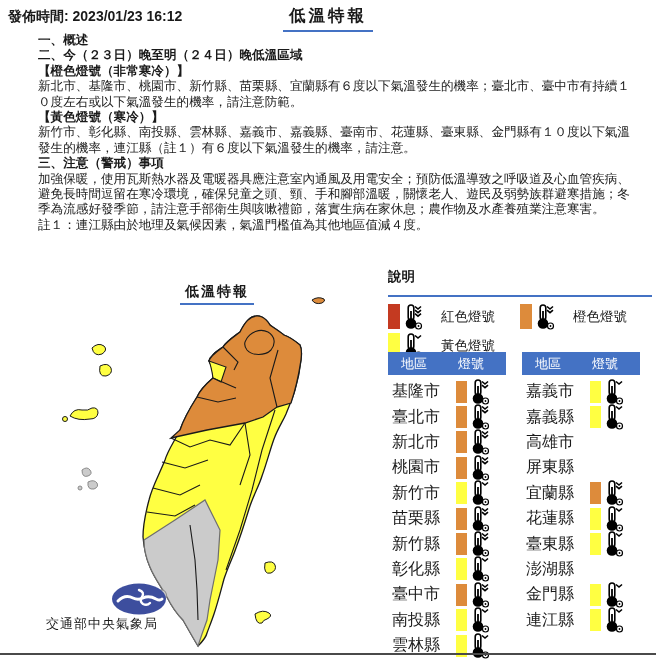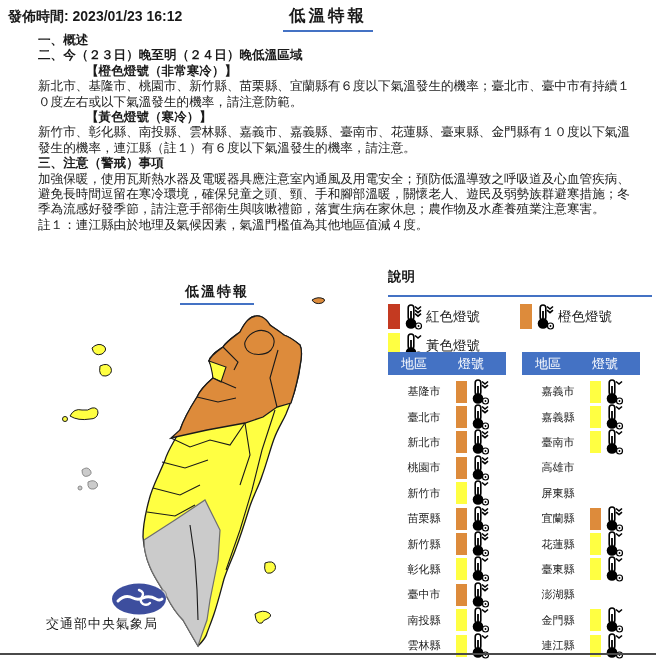--- a/index.html
+++ b/index.html
@@ -10,47 +10,47 @@
   
   .publish-time{position:absolute;left:8px;top:8px;font-size:14px;font-weight:bold;}
   .report-title{
     position:absolute;left:50%;top:5px;transform:translateX(-50%);
     font-size:16.5px;font-weight:bold;letter-spacing:3px;
     border-bottom:2px solid var(--blue);padding:0 6px 3px 6px;
   }
   
   .text-block{position:absolute;left:38px;top:33px;width:604px;font-size:12.6px;line-height:15.4px;}
   .text-block .heading{font-weight:bold;}
-  .text-block .subheading{font-weight:bold;margin-left:48px;}
+  .text-block .subheading{font-weight:bold;}
   
   .map-panel{position:absolute;left:40px;top:282px;width:330px;height:374px;}
   .map-title{
     position:absolute;left:140px;top:1px;font-size:14px;font-weight:bold;letter-spacing:2px;
     border-bottom:2px solid var(--blue);padding:0 5px 2px 5px;white-space:nowrap;
   }
   .map-svg{position:absolute;left:0;top:8px;}
   .agency-logo{position:absolute;left:70px;top:300px;}
   .agency-name{position:absolute;left:6px;top:333px;font-size:13px;letter-spacing:1px;}
   
   .legend-panel{position:absolute;left:388px;top:268px;width:264px;}
   .legend-title{font-size:13.5px;font-weight:bold;border-bottom:2px solid var(--blue);padding-bottom:9px;}
   .legend-items{margin-top:5px;display:flex;flex-wrap:wrap;}
   .legend-item{display:flex;align-items:center;width:132px;height:29px;}
   .swatch{width:12px;height:25px;margin-right:2px;}
-  .legend-item .label{font-size:13.5px;margin-left:3px;}
+  .legend-item .label{font-size:13.5px;margin-left:18px;}
   .tables{position:absolute;left:388px;top:352px;display:flex;gap:16px;}
   .alert-table{width:118px;}
   .alert-table .thead{
     background:var(--blue);color:#fff;height:23px;display:flex;align-items:center;
     font-size:13px;margin-bottom:4px;
   }
   .alert-table .thead .h-region{padding-left:13px;width:49px;}
   .alert-table .thead .h-signal{padding-left:8px;}
   .t-row{display:flex;align-items:center;height:25.4px;}
-  .t-row .region{width:64px;font-size:11px;padding-left:4px;text-align:center;}
+  .t-row .region{width:64px;font-size:16px;padding-left:4px;}
   .t-row .swatch{width:11px;height:22px;margin-right:2px;}
   .bottom-rule{position:absolute;left:0;top:653px;width:656px;height:2px;background:#4a4a4a;}
   .thermo-icon{display:inline-block;}
 </style>
 </head>
 <body style="--blue: #4472C4;">
 
 <div class="publish-time">發佈時間: 2023/01/23 16:12</div>
 <div class="report-title">低溫特報</div>
 
@@ -334,32 +334,20 @@
         <svg class="thermo-icon" width="21" height="26" viewBox="0 0 21 26">
     <rect x="6.2" y="1" width="5.6" height="15" rx="2.8" fill="#fff" stroke="#000" stroke-width="1.6"></rect>
     <rect x="8.1" y="7" width="1.8" height="9" fill="#000"></rect>
     <circle cx="9" cy="19.5" r="5.3" fill="#000"></circle>
     <path d="M13 2.5 L16 5 L19 2.5" fill="none" stroke="#000" stroke-width="1.6"></path>
     <circle cx="16.5" cy="22" r="3" fill="#fff" stroke="#000" stroke-width="1.2"></circle>
     <circle cx="16.5" cy="22" r="0.9" fill="#000"></circle>
   </svg>
       </div>
       <div class="t-row">
-        <span class="region">臺南市</span>
-        <span class="swatch" style="background:#FFFF42"></span>
-        <svg class="thermo-icon" width="21" height="26" viewBox="0 0 21 26">
-    <rect x="6.2" y="1" width="5.6" height="15" rx="2.8" fill="#fff" stroke="#000" stroke-width="1.6"></rect>
-    <rect x="8.1" y="7" width="1.8" height="9" fill="#000"></rect>
-    <circle cx="9" cy="19.5" r="5.3" fill="#000"></circle>
-    <path d="M13 2.5 L16 5 L19 2.5" fill="none" stroke="#000" stroke-width="1.6"></path>
-    <circle cx="16.5" cy="22" r="3" fill="#fff" stroke="#000" stroke-width="1.2"></circle>
-    <circle cx="16.5" cy="22" r="0.9" fill="#000"></circle>
-  </svg>
-      </div>
-      <div class="t-row">
         <span class="region">高雄市</span>
       </div>
       <div class="t-row">
         <span class="region">屏東縣</span>
       </div>
       <div class="t-row">
         <span class="region">宜蘭縣</span>
         <span class="swatch" style="background:#DD8B3B"></span>
         <svg class="thermo-icon" width="21" height="26" viewBox="0 0 21 26">
     <rect x="6.2" y="1" width="5.6" height="15" rx="2.8" fill="#fff" stroke="#000" stroke-width="1.6"></rect>

